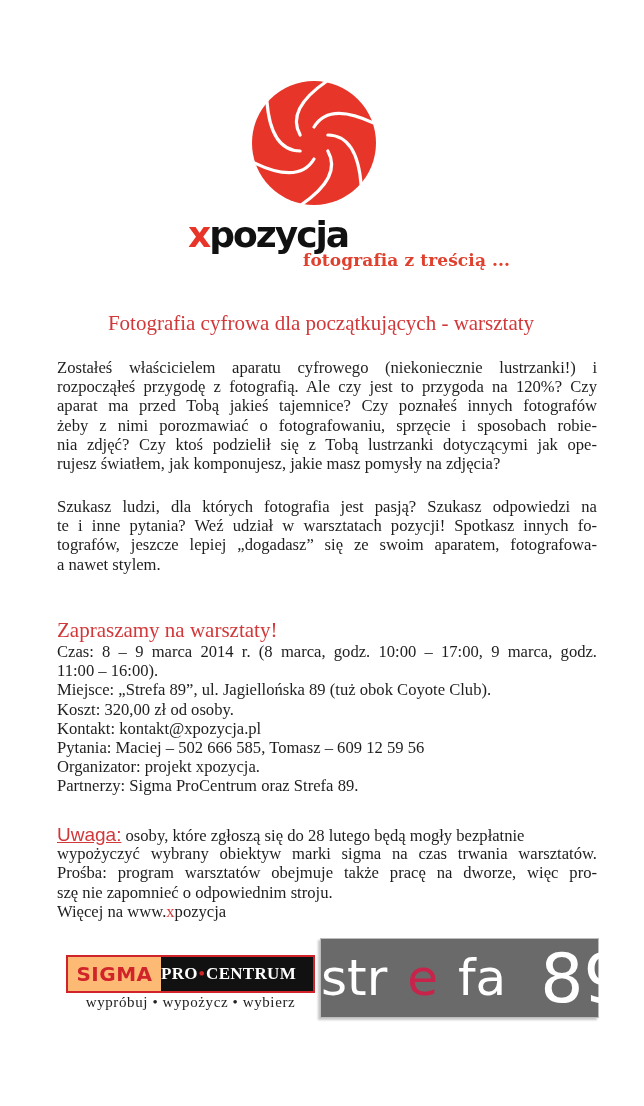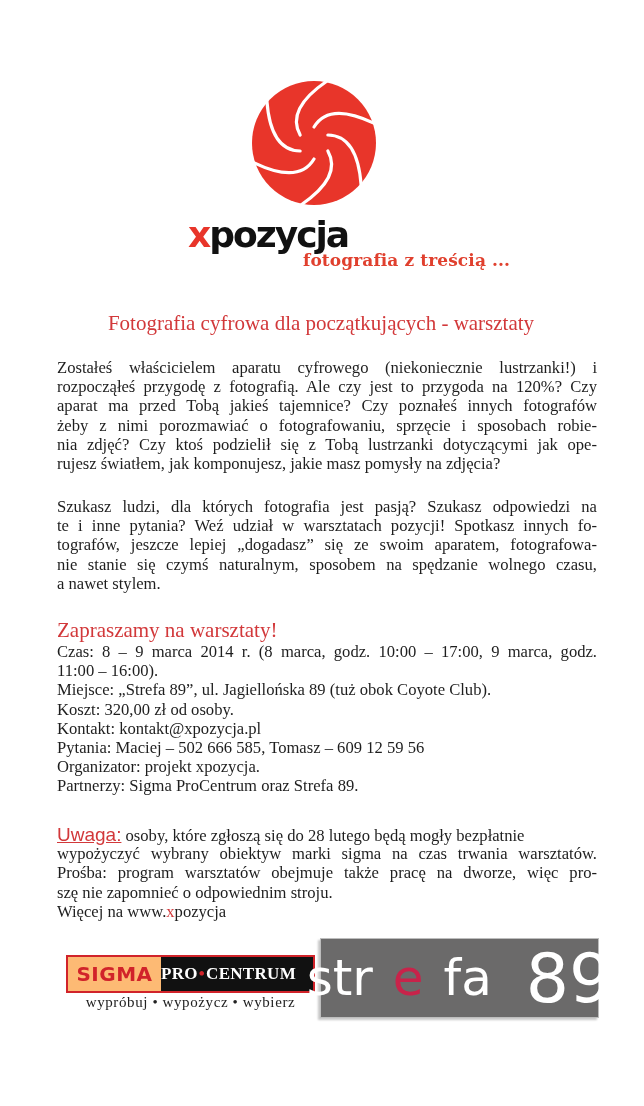--- a/index.html
+++ b/index.html
@@ -37,21 +37,21 @@
   .sigma-left { width: 93px; height: 100%; display: flex; align-items: center; justify-content: center;
                 font-family: "DejaVu Sans", sans-serif; font-weight: bold; font-size: 20px; color: #d1232a; letter-spacing: 0.5px; }
   .sigma-right { flex: 1; background: #111111; display: flex; align-items: center; justify-content: flex-start;
                  font-family: "Liberation Serif", serif; font-weight: bold; font-size: 17px; color: #ffffff; letter-spacing: 0.3px; white-space: nowrap; }
   .sigma-right .dot { color: #d1232a; margin: 0 1px; }
   .sigma-slogan { position: absolute; left: 66px; top: 994px; width: 249px; text-align: center;
                   font-family: Liberation Serif, serif; font-size: 15px; color: #222222; letter-spacing: 0.6px; white-space: nowrap; }
 
   .strefa { position: absolute; left: 320px; top: 938px; width: 277px; height: 78px;
             background: #6b6a6a; border: 1px solid #bdbdbd; box-shadow: -2px 2px 2px #c8c8c8;
-            display: flex; align-items: center; justify-content: center;
+            display: flex; align-items: center; justify-content: space-between;
             font-family: "DejaVu Sans", sans-serif; font-size: 50px; color: #ffffff; letter-spacing: 0px; white-space: nowrap; gap: 20px; }
   .strefa .e { color: #c8234a; }
   .strefa .num { margin-left: 14px; font-size: 68px; }
 </style>
 </head>
 <body>
 
 <svg id="aperture" viewBox="-65 -65 130 130">
   <circle cx="0" cy="0" r="62" fill="#e8352a"></circle>
   <g id="blades" stroke="#ffffff" stroke-width="3.2" fill="none" stroke-linecap="round">
@@ -77,21 +77,20 @@
   <span class="line just">aparat ma przed Tobą jakieś tajemnice? Czy poznałeś innych fotografów</span>
   <span class="line just">żeby z nimi porozmawiać o fotografowaniu, sprzęcie i sposobach robie-</span>
   <span class="line just">nia zdjęć? Czy ktoś podzielił się z Tobą lustrzanki dotyczącymi jak ope-</span>
   <span class="line">rujesz światłem, jak komponujesz, jakie masz pomysły na zdjęcia?</span>
 </div>
 
 <div class="lines" style="top:497px;">
   <span class="line just">Szukasz ludzi, dla których fotografia jest pasją? Szukasz odpowiedzi na</span>
   <span class="line just">te i inne pytania? Weź udział w warsztatach pozycji! Spotkasz innych fo-</span>
   <span class="line just">tografów, jeszcze lepiej „dogadasz” się ze swoim aparatem, fotografowa-</span>
-  <span class="line just">nie stanie się czymś naturalnym, sposobem na spędzanie wolnego czasu,</span>
   <span class="line">a nawet stylem.</span>
 </div>
 
 <div class="red-head">Zapraszamy na warsztaty!</div>
 
 <div class="lines" style="top:642px;">
   <span class="line just">Czas: 8 – 9 marca 2014 r. (8 marca, godz. 10:00 – 17:00, 9 marca, godz.</span>
   <span class="line">11:00 – 16:00).</span>
   <span class="line">Miejsce: „Strefa 89”, ul. Jagiellońska 89 (tuż obok Coyote Club).</span>
   <span class="line">Koszt: 320,00 zł od osoby.</span>

